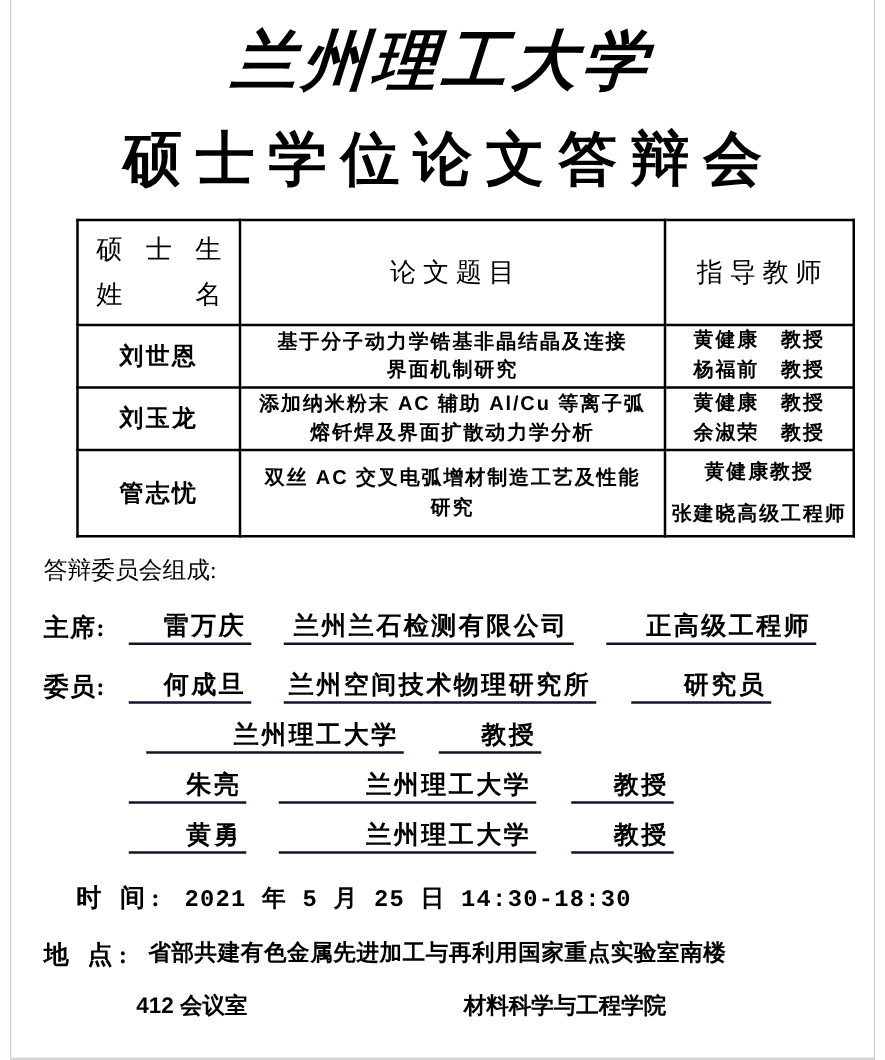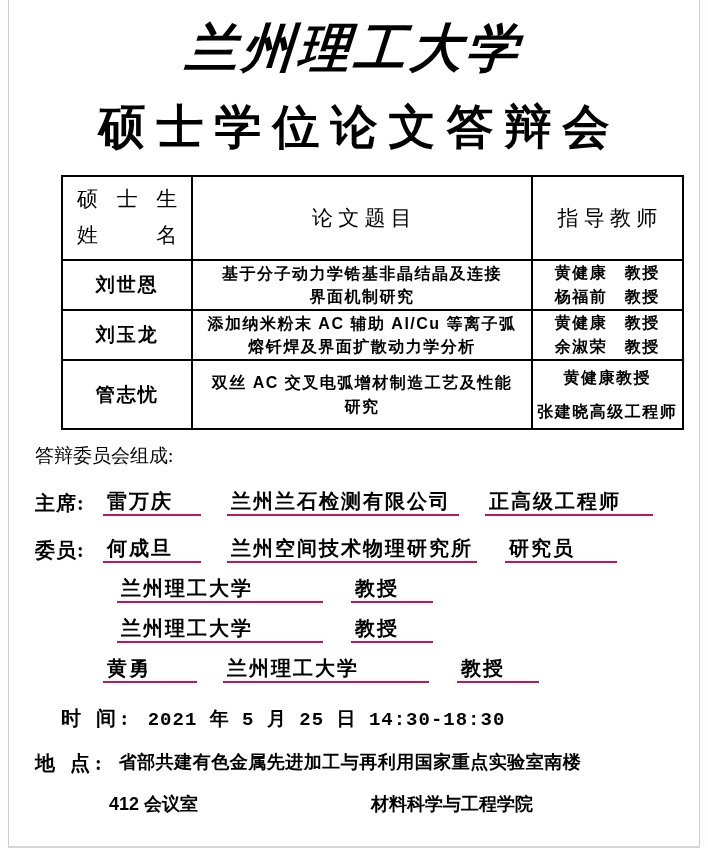--- a/index.html
+++ b/index.html
@@ -55,21 +55,21 @@
   .c-heading { margin:13px 0 0 26px; font-size:19px; }
   .c-row {
     display:flex; align-items:flex-end;
     margin-left:26px; font-size:20px; font-weight:bold; line-height:1.3;gap:12px;
   }
   .c-row.chair   { margin-top:19px; }
   .c-row.m-first { margin-top:19px; }
   .c-row.m       { margin-top:12px; }
   .c-label { width:56px; letter-spacing:1px; flex:none; }
   .seg {
-    border-bottom:2px solid #be185d; text-align:left;
+    border-bottom:2px solid #0f172a; text-align:right;
     letter-spacing:2px; padding:0 4px; flex:none;
   }
   .w-name     { min-width:98px; }
   .w-name-sm  { min-width:94px; }
   .w-org-lg   { min-width:232px; margin-left:14px; }
   .w-org      { min-width:206px; margin-left:14px; }
   .w-title-lg { min-width:168px; margin-left:14px; }
   .w-title-md { min-width:112px; margin-left:16px; }
   .w-title    { min-width:82px;  margin-left:16px; }
   
@@ -167,20 +167,21 @@
   </div>
 
   <div class="c-row m">
     <span class="c-label"></span>
     <span class="seg w-org">兰州理工大学</span>
     <span class="seg w-title">教授</span>
   </div>
 
   <div class="c-row m">
     <span class="c-label"></span>
+    <span class="seg w-name-sm">朱亮</span>
     <span class="seg w-org">兰州理工大学</span>
     <span class="seg w-title">教授</span>
   </div>
 
   <div class="c-row m">
     <span class="c-label"></span>
     <span class="seg w-name-sm">黄勇</span>
     <span class="seg w-org">兰州理工大学</span>
     <span class="seg w-title">教授</span>
   </div>

